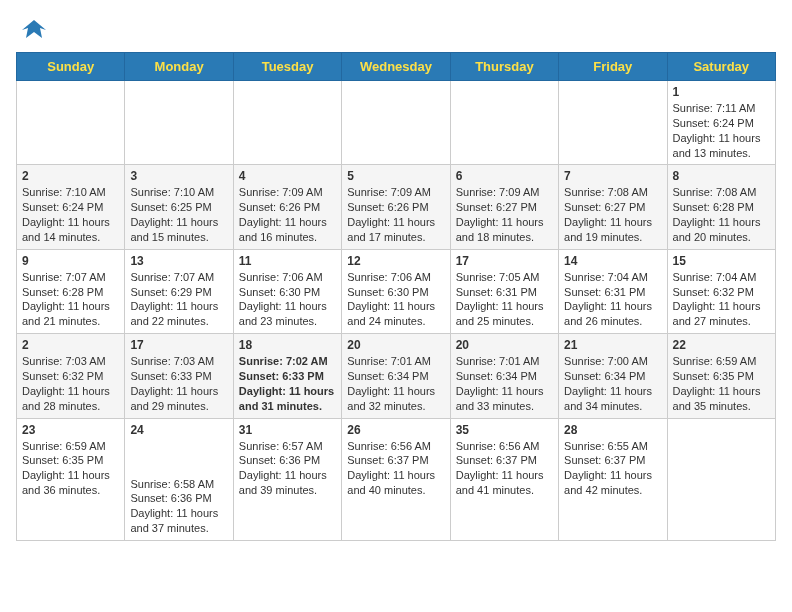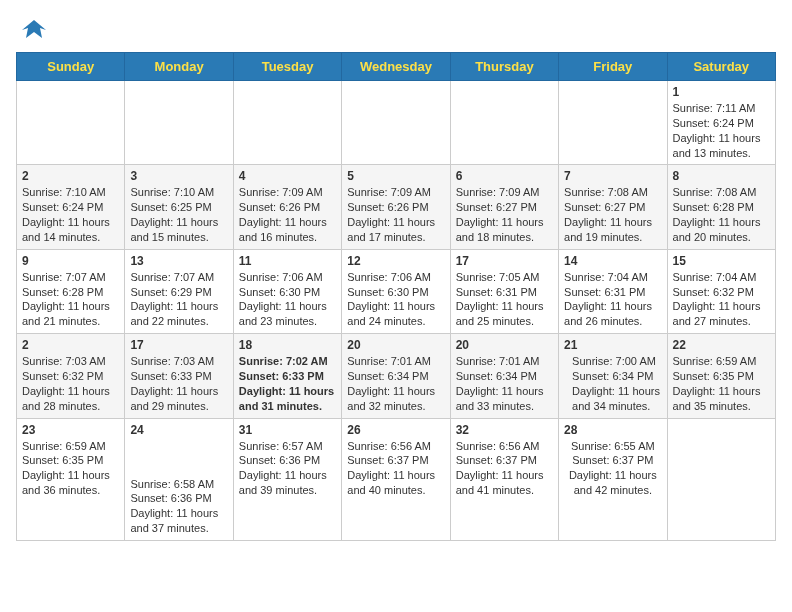--- a/index.html
+++ b/index.html
@@ -268,21 +268,21 @@
         </td>
         <td>
           <span class="day-number">20</span>
           <div class="day-info" style="white-space: pre-line;">Sunrise: 7:01 AM
 Sunset: 6:34 PM
 Daylight: 11 hours
 and 33 minutes.</div>
         </td>
         <td>
           <span class="day-number">21</span>
-          <div class="day-info" style="white-space: pre-line; margin-left: 8px;">Sunrise: 7:00 AM
+          <div class="day-info" style="white-space: pre-line;">Sunrise: 7:00 AM
 Sunset: 6:34 PM
 Daylight: 11 hours
 and 34 minutes.</div>
         </td>
         <td>
           <span class="day-number">22</span>
           <div class="day-info" style="white-space: pre-line;">Sunrise: 6:59 AM
 Sunset: 6:35 PM
 Daylight: 11 hours
 and 35 minutes.</div>
@@ -311,29 +311,29 @@
 and 39 minutes.</div>
         </td>
         <td>
           <span class="day-number">26</span>
           <div class="day-info" style="white-space: pre-line;">Sunrise: 6:56 AM
 Sunset: 6:37 PM
 Daylight: 11 hours
 and 40 minutes.</div>
         </td>
         <td>
-          <span class="day-number">32</span>
+          <span class="day-number">35</span>
           <div class="day-info" style="white-space: pre-line;">Sunrise: 6:56 AM
 Sunset: 6:37 PM
 Daylight: 11 hours
 and 41 minutes.</div>
         </td>
         <td>
           <span class="day-number">28</span>
-          <div class="day-info" style="white-space: pre-line; text-align: center;">Sunrise: 6:55 AM
+          <div class="day-info" style="white-space: pre-line;">Sunrise: 6:55 AM
 Sunset: 6:37 PM
 Daylight: 11 hours
 and 42 minutes.</div>
         </td>
         <td class="empty-cell"></td>
       </tr>
     </tbody>
 </table>
 
 </body></html>

